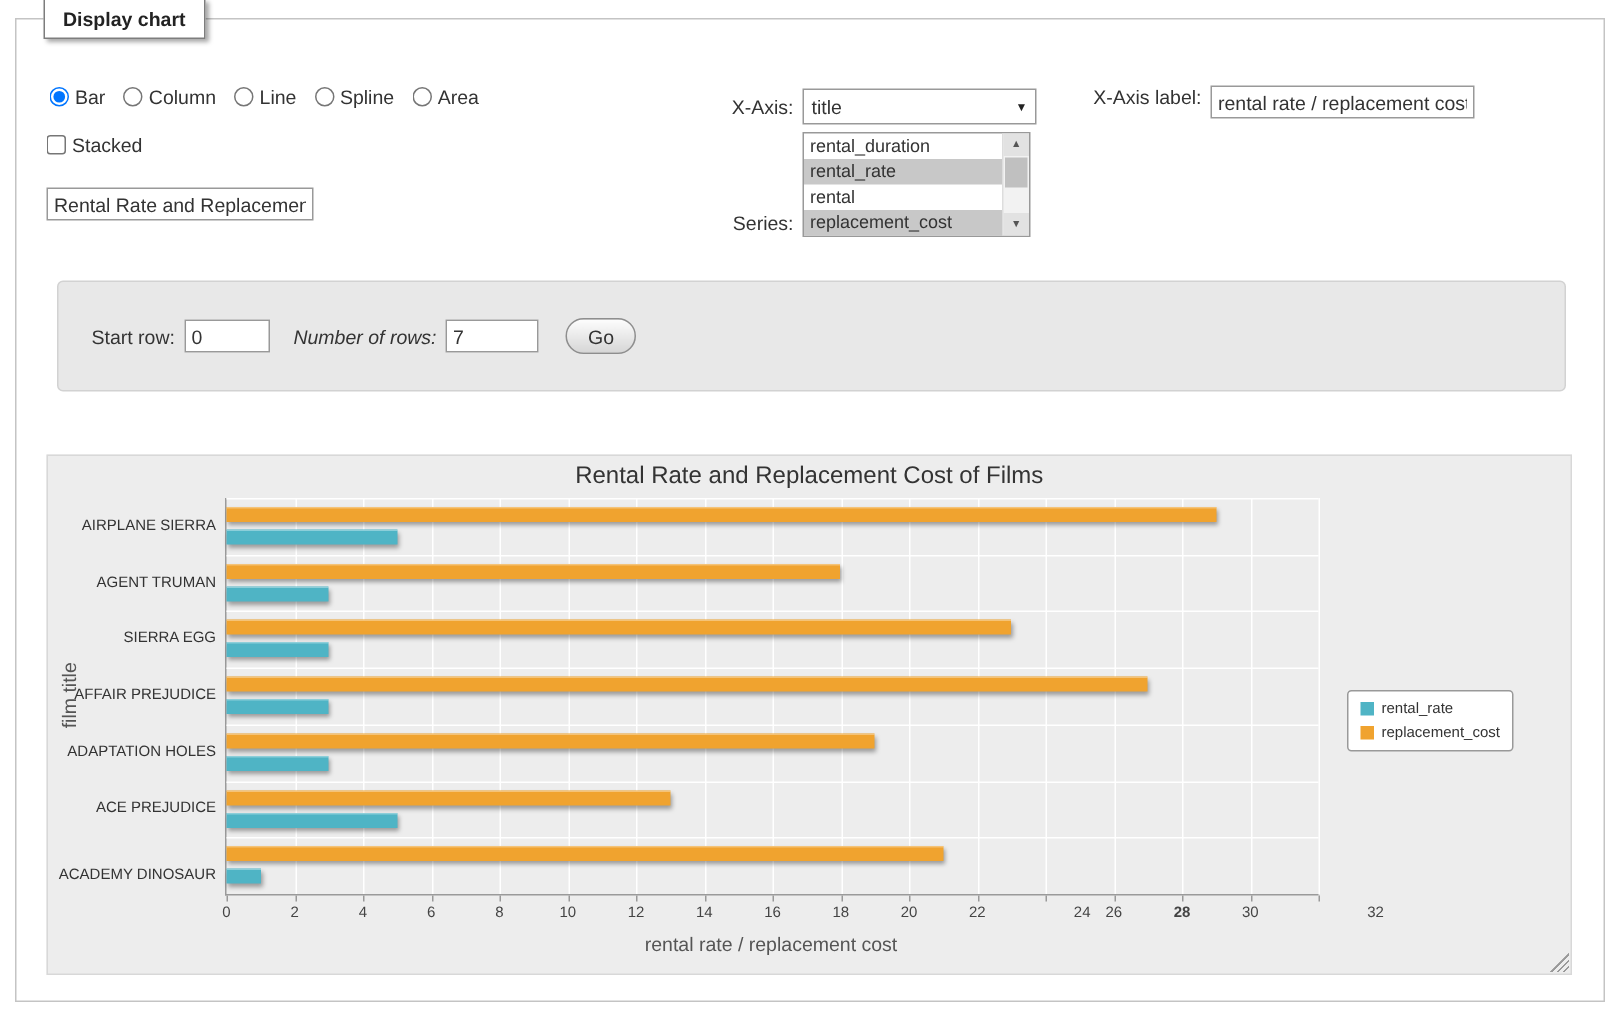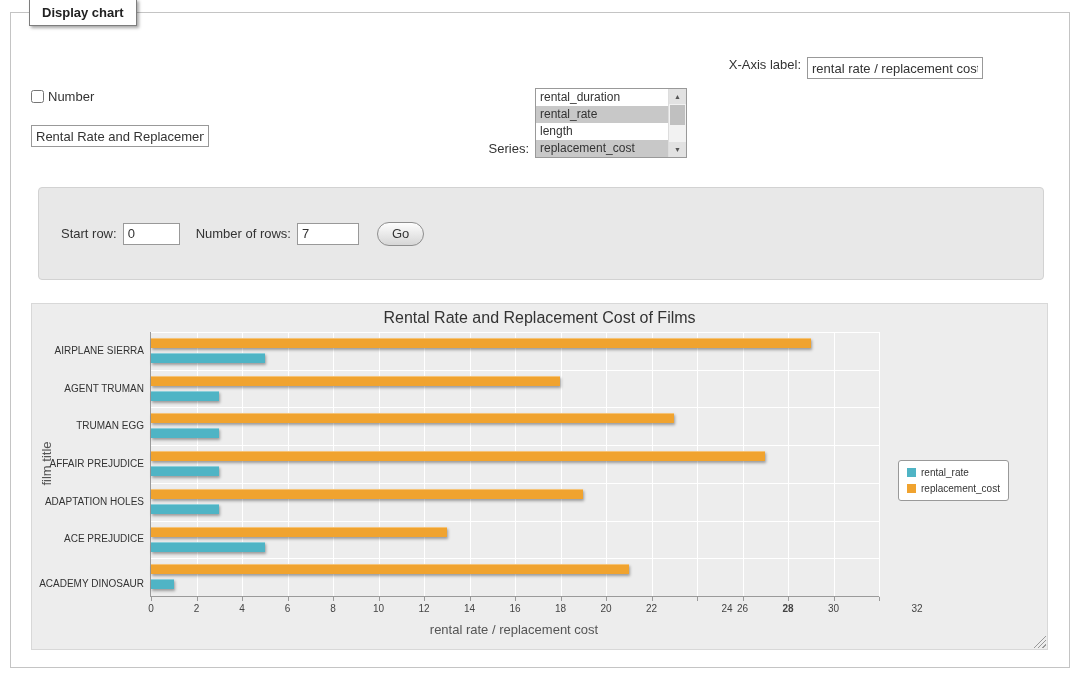--- a/index.html
+++ b/index.html
@@ -39,26 +39,26 @@
       background:#e2e2e2;font-size:7px;color:#555;}
   .sb-btn.down{position:absolute;bottom:0;left:0;right:0;}
   .sb-thumb{position:absolute;top:16px;left:1px;right:1px;height:20px;background:#c0c0c0;}
 
   .axislabel-field{position:absolute;display:flex;align-items:flex-start;}
   #xlab-field{left:700px;top:44px;}
   #ylab-field{left:700px;top:80px;}
   .axislabel-field .lbl{width:90px;text-align:right;margin-right:6px;}
   .axislabel-field input{width:166px;}
 
-  .row-panel{position:absolute;left:27px;top:174px;width:1006px;height:93px;background:#e8e8e8;
+  .row-panel{position:absolute;left:27px;top:174px;width:1006px;height:74px;background:#e8e8e8;
       border:1px solid #d2d2d2;border-radius:4px;display:flex;align-items:center;
       padding-left:22px;box-sizing:border-box;}
   .row-panel .inp-start{width:47px;margin-left:6px;}
   .row-panel .inp-rows{width:52px;margin-left:6px;}
-  .row-panel .lbl2{margin-left:16px;}
+  .row-panel .lbl2{margin-left:16px;font-style:italic;}
   .go-btn{margin-left:18px;height:24px;padding:0 14px;border:1px solid #8e8e8e;border-radius:12px;
       background:linear-gradient(#fdfdfd,#d6d6d6);font:13px "Liberation Sans",sans-serif;color:#333;}
 
   .chart-box{position:absolute;left:20px;top:290px;width:1015px;height:345px;
       background:#ededed;border:1px solid #d8d8d8;}
   .chart-title{position:absolute;top:5px;left:0;right:0;text-align:center;font-size:16px;color:#333;}
   .plot{position:absolute;left:118px;top:28px;width:728px;height:264px;
       border-left:1px solid #9a9a9a;border-bottom:1px solid #9a9a9a;}
   .gv{position:absolute;top:0;bottom:0;width:1px;background:#fff;}
   .gh{position:absolute;left:0;right:0;height:1px;background:#fff;}
@@ -78,36 +78,50 @@
   .grip{position:absolute;right:1px;bottom:1px;width:13px;height:13px;
       background:repeating-linear-gradient(-45deg,transparent 0 2px,#999 2px 3px);
       clip-path:polygon(100% 0,100% 100%,0 100%);}
 </style>
 </head>
 <body>
 
 <div class="fs">
   <div class="fs-legend">Display chart</div>
 
+  <div class="radio-row">
+      <label class="radio-item"><input type="radio" name="ctype" checked="" style="">Bar</label>
+      <label class="radio-item"><input type="radio" name="ctype" style="">Column</label>
+      <label class="radio-item"><input type="radio" name="ctype" style="">Line</label>
+      <label class="radio-item"><input type="radio" name="ctype" style="">Spline</label>
+      <label class="radio-item"><input type="radio" name="ctype" style="">Area</label>
+    </div>
 
   <label class="stacked-row">
     <input type="checkbox" style="">
-    <span>Number</span>
+    <span>Stacked</span>
   </label>
 
   <input class="title-input" type="text" value="Rental Rate and Replacement Cost of Films" style="">
 
+  <div class="xaxis-row">
+    <span class="lbl-r">X-Axis:</span>
+    <div class="select">
+      <span>title</span>
+      <span class="arrow">▼</span>
+    </div>
+  </div>
 
   <div class="series-row">
     <span class="lbl-r">Series:</span>
     <div class="listbox">
       <div class="opts">
           <div class="opt">rental_duration</div>
           <div class="opt sel">rental_rate</div>
-          <div class="opt">length</div>
+          <div class="opt">rental</div>
           <div class="opt sel">replacement_cost</div>
         </div>
       <div class="sb">
         <div class="sb-btn up">
           <span>▲</span>
         </div>
         <div class="sb-thumb"></div>
         <div class="sb-btn down">
           <span>▼</span>
         </div>
@@ -174,36 +188,36 @@
         <div class="ticklbl" style="left: 303.5px;">14</div>
         <div class="tickm" style="left: 364px;"></div>
         <div class="ticklbl" style="left: 349px;">16</div>
         <div class="tickm" style="left: 409.5px;"></div>
         <div class="ticklbl" style="left: 394.5px;">18</div>
         <div class="tickm" style="left: 455px;"></div>
         <div class="ticklbl" style="left: 440px;">20</div>
         <div class="tickm" style="left: 500.5px;"></div>
         <div class="ticklbl" style="left: 485.5px;">22</div>
         <div class="tickm" style="left: 546px;"></div>
-        <div class="ticklbl" style="left: 561px;">24</div>
+        <div class="ticklbl" style="left: 546px; text-align: right;">24</div>
         <div class="tickm" style="left: 591.5px;"></div>
         <div class="ticklbl" style="left: 576.5px;">26</div>
         <div class="tickm" style="left: 637px;"></div>
         <div class="ticklbl" style="left: 622px; font-weight: bold;">28</div>
         <div class="tickm" style="left: 682.5px;"></div>
         <div class="ticklbl" style="left: 667.5px;">30</div>
         <div class="tickm" style="left: 728px;"></div>
         <div class="ticklbl" style="left: 751px;">32</div>
         <div class="cat" style="top: 12.8571px;">AIRPLANE SIERRA</div>
         <div class="bar" title="replacement_cost: 28.99" style="top: 6px; width: 659.522px; background: rgb(240, 163, 47);"></div>
         <div class="bar" title="rental_rate: 4.99" style="top: 21px; width: 113.522px; background: rgb(79, 180, 197);"></div>
         <div class="cat" style="top: 50.5714px;">AGENT TRUMAN</div>
         <div class="bar" title="replacement_cost: 17.99" style="top: 43.7143px; width: 409.272px; background: rgb(240, 163, 47);"></div>
         <div class="bar" title="rental_rate: 2.99" style="top: 58.7143px; width: 68.0225px; background: rgb(79, 180, 197);"></div>
-        <div class="cat" style="top: 88.2857px;">TRUMAN EGG</div>
+        <div class="cat" style="top: 88.2857px;">SIERRA EGG</div>
         <div class="bar" title="replacement_cost: 22.99" style="top: 81.4286px; width: 523.022px; background: rgb(240, 163, 47);"></div>
         <div class="bar" title="rental_rate: 2.99" style="top: 96.4286px; width: 68.0225px; background: rgb(79, 180, 197);"></div>
         <div class="cat" style="top: 126px;">AFFAIR PREJUDICE</div>
         <div class="bar" title="replacement_cost: 26.99" style="top: 119.143px; width: 614.022px; background: rgb(240, 163, 47);"></div>
         <div class="bar" title="rental_rate: 2.99" style="top: 134.143px; width: 68.0225px; background: rgb(79, 180, 197);"></div>
         <div class="cat" style="top: 163.714px;">ADAPTATION HOLES</div>
         <div class="bar" title="replacement_cost: 18.99" style="top: 156.857px; width: 432.022px; background: rgb(240, 163, 47);"></div>
         <div class="bar" title="rental_rate: 2.99" style="top: 171.857px; width: 68.0225px; background: rgb(79, 180, 197);"></div>
         <div class="cat" style="top: 201.429px;">ACE PREJUDICE</div>
         <div class="bar" title="replacement_cost: 12.99" style="top: 194.571px; width: 295.522px; background: rgb(240, 163, 47);"></div>

